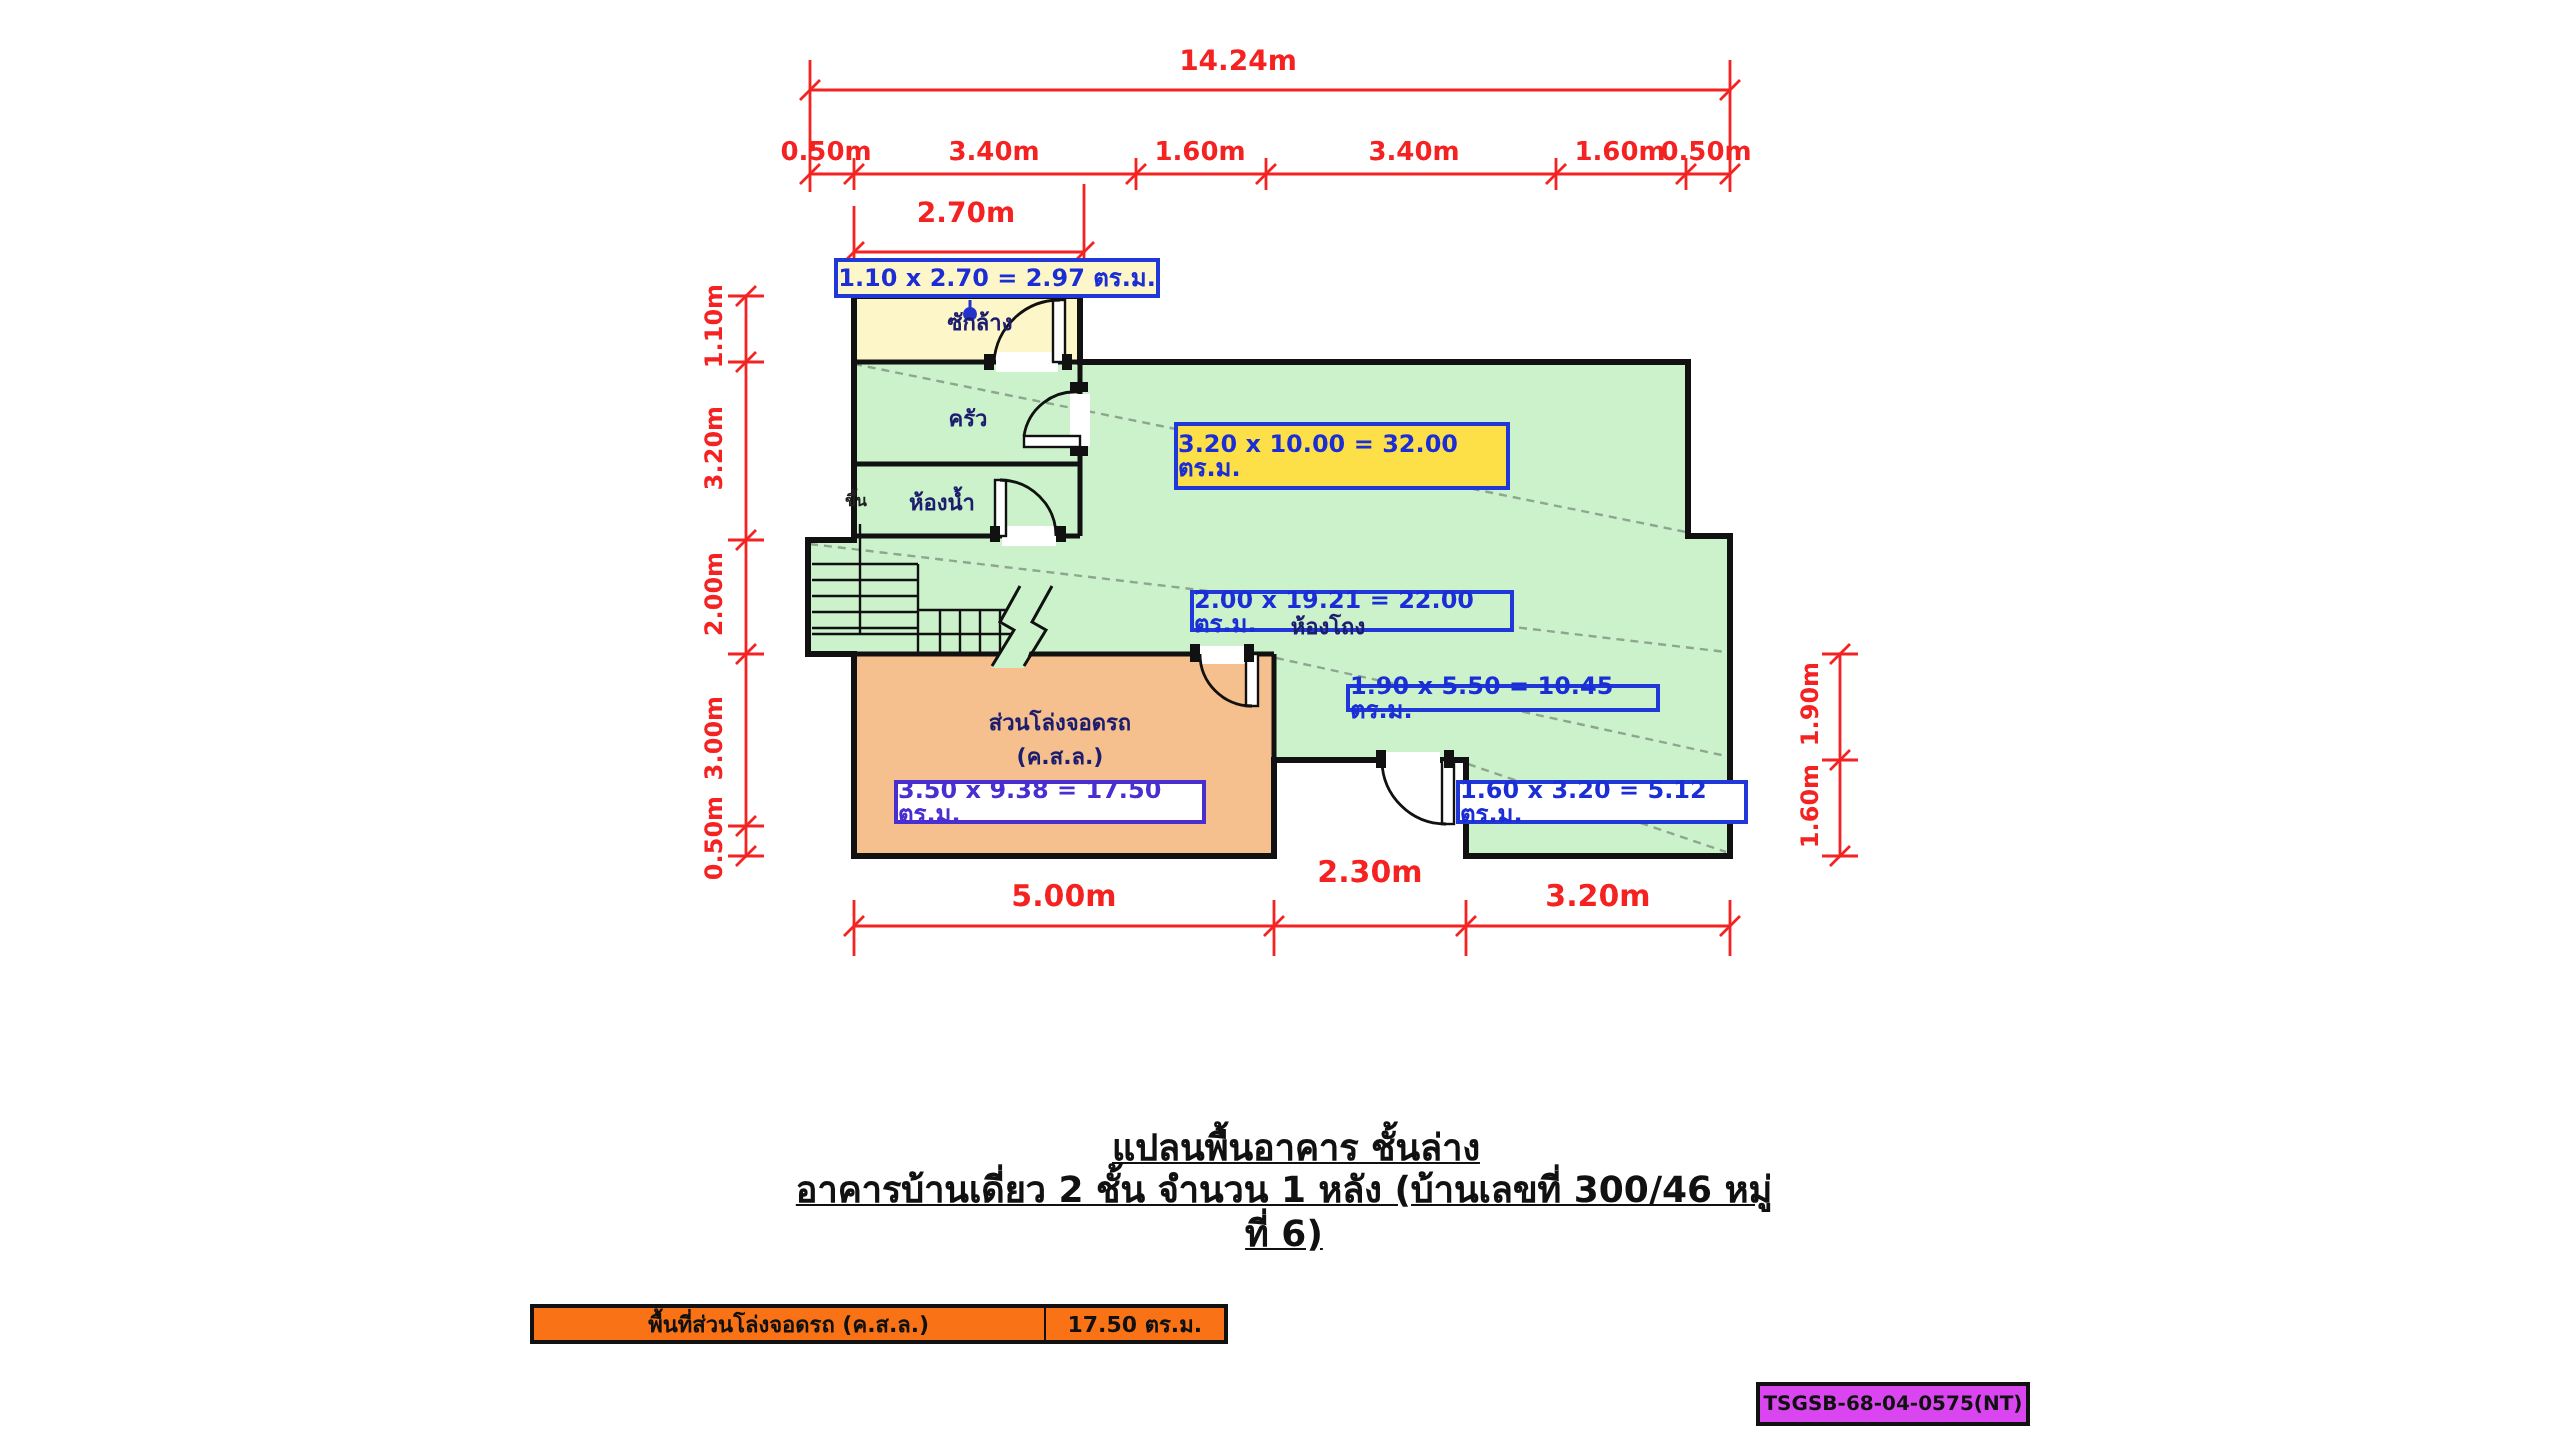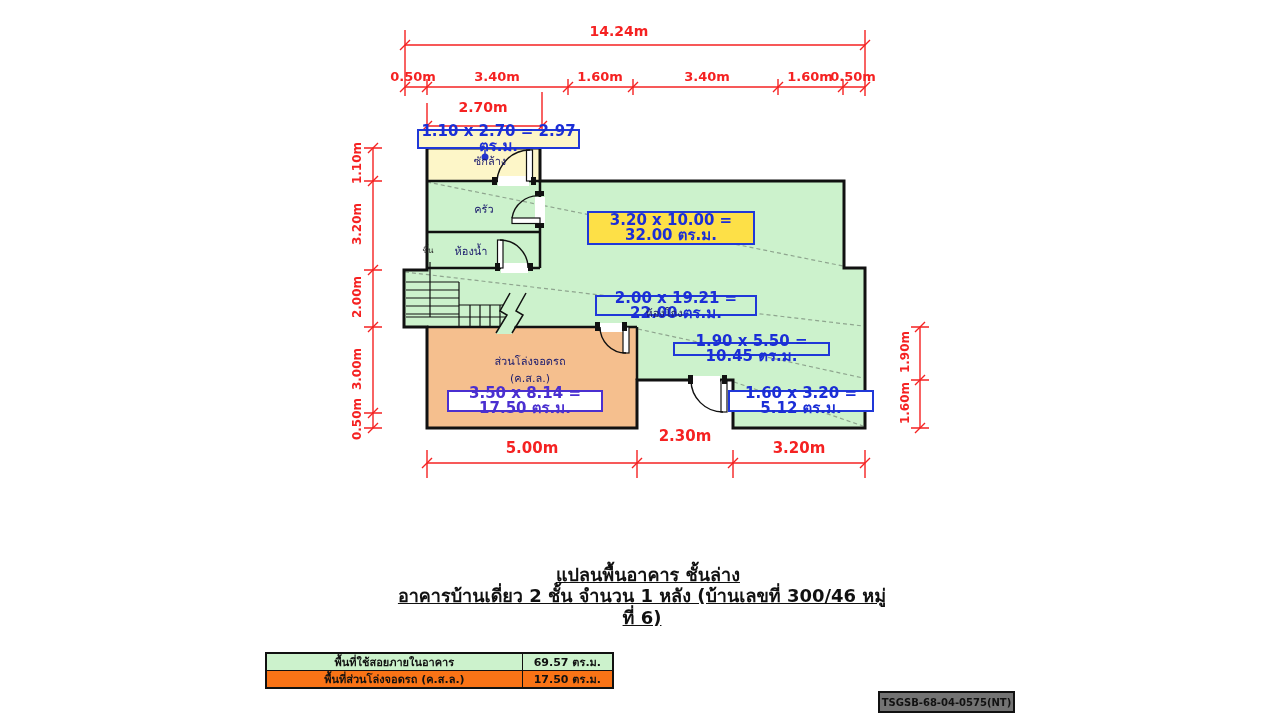--- a/index.html
+++ b/index.html
@@ -3,35 +3,35 @@
 <meta charset="utf-8">
 <style>
   html,body{margin:0;padding:0;background:#fff;}
   #canvas{position:relative;width:1280px;height:720px;background:#ffffff;overflow:hidden;
           font-family:"DejaVu Sans",sans-serif;}
   #plan-svg{position:absolute;left:0;top:0;width:1280px;height:720px;}
   .abs{position:absolute;}
   .dim{color:#f52222;font-weight:bold;text-align:center;line-height:1;}
   .dim-rot{transform:rotate(-90deg);transform-origin:center center;}
   .abox{position:absolute;border:2px solid #2038d8;color:#1b2ed6;font-weight:bold;
-        font-size:15px;display:flex;align-items:center;justify-content:center;
-        text-align:center;line-height:1;box-sizing:border-box;}
-  .room{position:absolute;color:#1d1d6e;font-weight:normal;font-size:11px;
+        font-size:12px;display:flex;align-items:center;justify-content:center;
+        line-height:1;box-sizing:border-box;}
+  .room{position:absolute;color:#1d1d6e;font-weight:bold;font-size:11px;
         text-align:center;line-height:1;}
   .title-line{position:absolute;color:#111;font-weight:bold;font-size:18px;
         text-align:center;text-decoration:underline;line-height:1.2;}
   #summary-table{position:absolute;left:265px;top:652px;width:349px;
         border:2px solid #111;border-collapse:collapse;}
   #summary-table td{border:1.5px solid #111;font-size:11px;font-weight:bold;color:#111;
         text-align:center;height:16px;padding:0 2px;line-height:1;}
   .col-label{width:258px;}
   .col-value{width:87px;}
   #doc-code{position:absolute;left:878px;top:691px;width:133px;height:18px;
         border:2px solid #111;font-size:10px;font-weight:bold;color:#111;
-        display:flex;align-items:center;justify-content:center;background:#737373;}
+        display:flex;align-items:center;justify-content:center;background:#d946ef;}
 </style>
 </head>
 <body>
 
 <div id="canvas">
 
   <svg id="plan-svg" viewBox="0 0 1280 720">
 
     <rect x="427" y="148" width="113" height="33" fill="#fdf6c8"></rect>
     <polygon points="427,181 844,181 844,268 865,268 865,428 733,428 733,380 637,380 637,327 404,327 404,270 427,270" fill="#ccf2cc"></polygon>
@@ -152,39 +152,35 @@
 
   <div class="abs dim" style="left:492px;top:441px;width:80px;font-size:15px;">5.00m</div>
   <div class="abs dim" style="left:645px;top:429px;width:80px;font-size:15px;">2.30m</div>
   <div class="abs dim" style="left:759px;top:441px;width:80px;font-size:15px;">3.20m</div>
 
   <div class="abox" style="left:417px;top:129px;width:163px;height:20px;background:#fdf6c8;">1.10 x 2.70 = 2.97 ตร.ม.</div>
   <div class="abox" style="left:587px;top:211px;width:168px;height:34px;background:#fde047;">3.20 x 10.00 = 32.00 ตร.ม.</div>
   <div class="abox" style="left:595px;top:295px;width:162px;height:21px;background:#ccf2cc;">2.00 x 19.21 = 22.00 ตร.ม.</div>
   <div class="abox" style="left:673px;top:342px;width:157px;height:14px;background:#ccf2cc;">1.90 x 5.50 = 10.45 ตร.ม.</div>
   <div class="abox" style="left:728px;top:390px;width:146px;height:22px;background:#ffffff;">1.60 x 3.20 = 5.12 ตร.ม.</div>
-  <div class="abox" style="left:447px;top:390px;width:156px;height:22px;background:#ffffff;border-color:#4a2fd0;color:#4a2fd0;">3.50 x 8.14 = 17.50 ตร.ม.</div>
+  <div class="abox" style="left:447px;top:390px;width:156px;height:22px;background:#ffffff;border-color:#4a2fd0;color:#4a2fd0;">3.50 x 9.38 = 17.50 ตร.ม.</div>
 
   <div class="room" style="left:450px;top:156px;width:80px;">ซักล้าง</div>
   <div class="room" style="left:444px;top:204px;width:80px;">ครัว</div>
   <div class="room" style="left:431px;top:246px;width:80px;">ห้องน้ำ</div>
   <div class="room" style="left:624px;top:277px;width:80px;margin-top:31px;">ห้องโถง</div>
   <div class="room" style="left:460px;top:356px;width:140px;">ส่วนโล่งจอดรถ</div>
   <div class="room" style="left:460px;top:373px;width:140px;">(ค.ส.ล.)</div>
   <div class="room" style="left:415px;top:247px;width:26px;font-size:8px;color:#222;">ขึ้น</div>
 
   <div class="title-line" style="left:398px;top:564px;width:500px;">แปลนพื้นอาคาร ชั้นล่าง</div>
   <div class="title-line" style="left:392px;top:585px;width:500px;">อาคารบ้านเดี่ยว 2 ชั้น จำนวน 1 หลัง (บ้านเลขที่ 300/46 หมู่ที่ 6)</div>
 
   <table id="summary-table">
     <tbody>
-      <tr style="background:#ccf2cc;">
-        <td class="col-label">พื้นที่ใช้สอยภายในอาคาร</td>
-        <td class="col-value">69.57 ตร.ม.</td>
-      </tr>
       <tr style="background:#f97316;">
         <td class="col-label">พื้นที่ส่วนโล่งจอดรถ (ค.ส.ล.)</td>
         <td class="col-value">17.50 ตร.ม.</td>
       </tr>
     </tbody>
   </table>
 
   <div id="doc-code">TSGSB-68-04-0575(NT)</div>
 
 </div>

